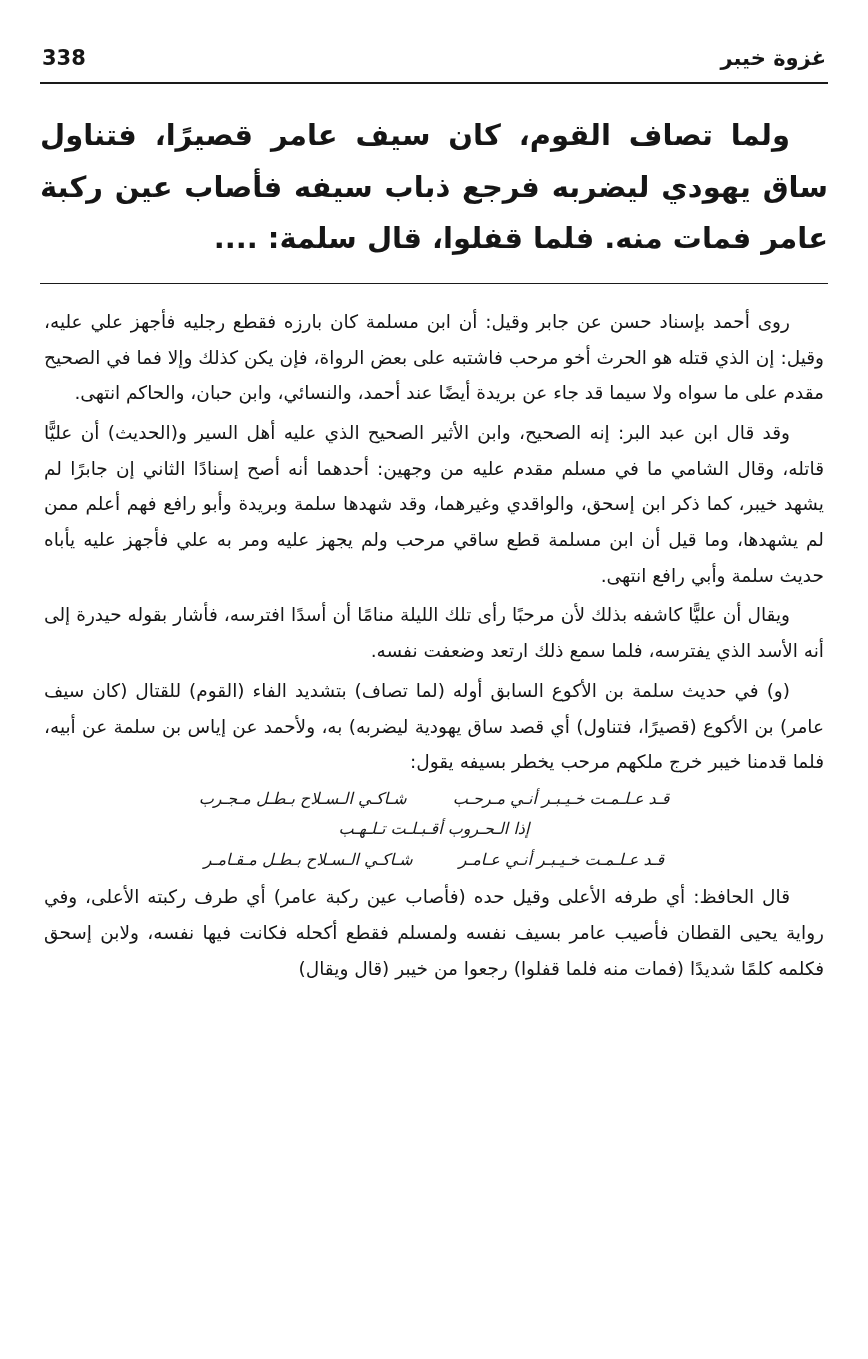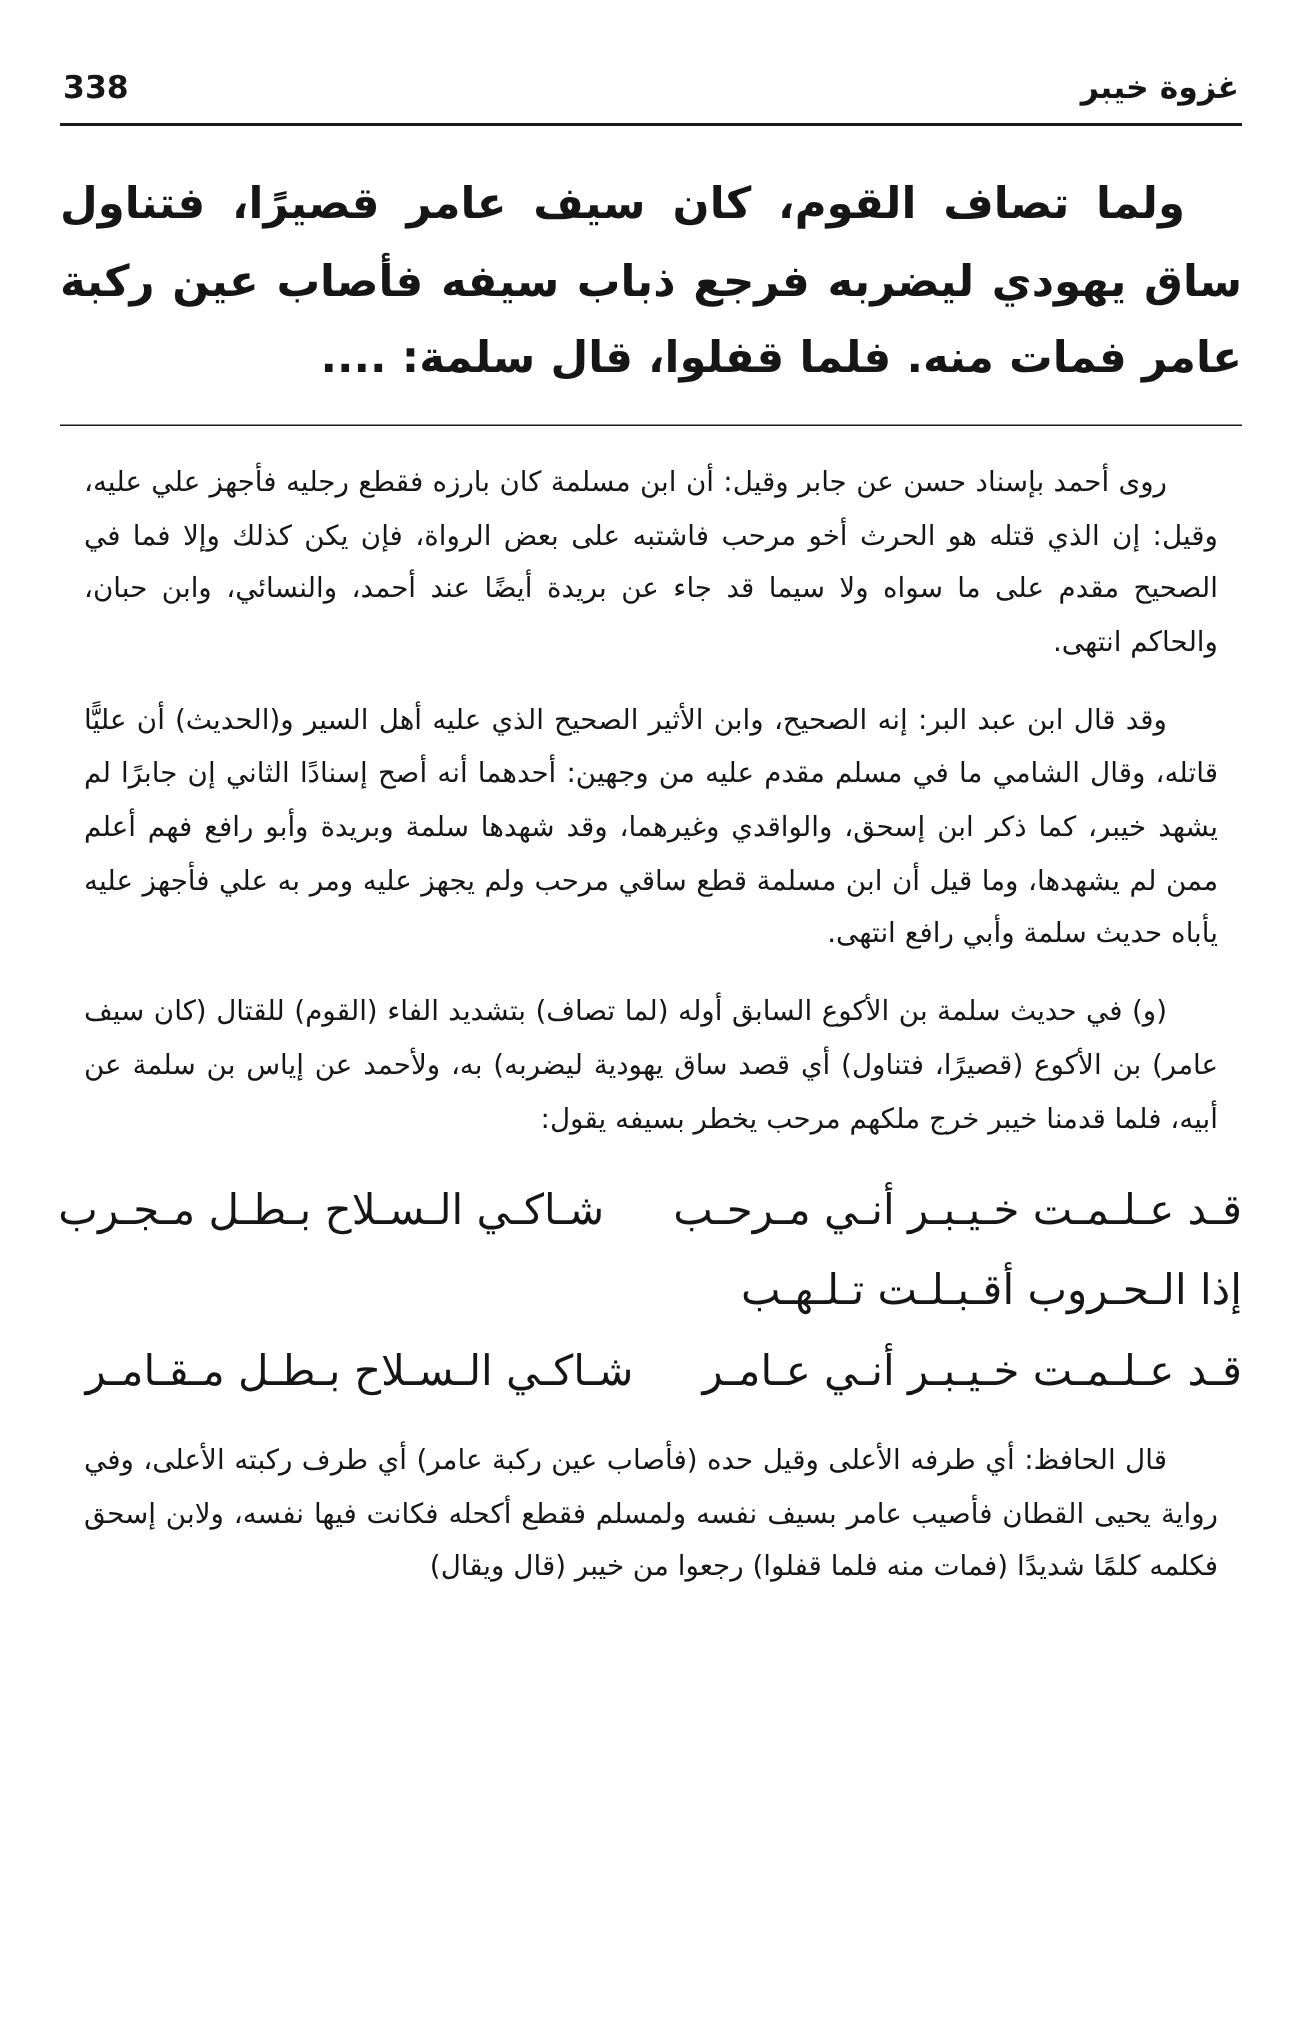--- a/index.html
+++ b/index.html
@@ -50,32 +50,34 @@
     border-top: 1.5px solid #1a1a1a;
     margin: 6px 0 20px 0;
   }
   
   .commentary {
     font-size: 18.5px;
     line-height: 1.93;
     text-align: justify;
   }
   .c-para {
-    margin: 16px;
+    margin: 4px;
   }
   .c-para.indent {
     text-indent: 34px;
   }
   .bold {
     font-weight: 400;
   }
   .verse {
-    font-size: 28px;
+    text-align: center;
+    font-size: 16px;
     line-height: 1.9;
     white-space: nowrap;
+    font-style: italic;
   }
   .verse .gap {
     display: inline-block;
     width: 46px;
   }
 </style>
 </head>
 <body>
 
 <div class="page">
@@ -87,20 +89,21 @@
 
   <hr class="header-rule">
 
   <p class="main-text">ولما تصاف القوم، كان سيف عامر قصيرًا، فتناول ساق يهودي ليضربه فرجع ذباب سيفه فأصاب عين ركبة عامر فمات منه. فلما قفلوا، قال سلمة: ....</p>
 
   <hr class="section-divider">
 
   <div class="commentary">
       <p class="c-para indent"><span>روى أحمد بإسناد حسن عن جابر وقيل: أن ابن مسلمة كان بارزه فقطع رجليه فأجهز علي عليه، وقيل: إن الذي قتله هو الحرث أخو مرحب فاشتبه على بعض الرواة، فإن يكن كذلك وإلا فما في الصحيح مقدم على ما سواه ولا سيما قد جاء عن بريدة أيضًا عند أحمد، والنسائي، وابن حبان، والحاكم انتهى.</span></p>
       <p class="c-para indent"><span>وقد قال ابن عبد البر: إنه الصحيح، وابن الأثير الصحيح الذي عليه أهل السير و</span><span class="bold">(الحديث)</span><span> أن عليًّا قاتله، وقال الشامي ما في مسلم مقدم عليه من وجهين: أحدهما أنه أصح إسنادًا الثاني إن جابرًا لم يشهد خيبر، كما ذكر ابن إسحق، والواقدي وغيرهما، وقد شهدها سلمة وبريدة وأبو رافع فهم أعلم ممن لم يشهدها، وما قيل أن ابن مسلمة قطع ساقي مرحب ولم يجهز عليه ومر به علي فأجهز عليه يأباه حديث سلمة وأبي رافع انتهى.</span></p>
+      <p class="c-para indent"><span>ويقال أن عليًّا كاشفه بذلك لأن مرحبًا رأى تلك الليلة منامًا أن أسدًا افترسه، فأشار بقوله حيدرة إلى أنه الأسد الذي يفترسه، فلما سمع ذلك ارتعد وضعفت نفسه.</span></p>
       <p class="c-para indent"><span class="bold">(و)</span><span> في حديث سلمة بن الأكوع السابق أوله </span><span class="bold">(لما تصاف)</span><span> بتشديد الفاء </span><span class="bold">(القوم)</span><span> للقتال </span><span class="bold">(كان سيف عامر)</span><span> بن الأكوع </span><span class="bold">(قصيرًا، فتناول)</span><span> أي قصد </span><span class="bold">ساق يهودية ليضربه)</span><span> به، ولأحمد عن إياس بن سلمة عن أبيه، فلما قدمنا خيبر خرج ملكهم مرحب يخطر بسيفه يقول:</span></p>
       <div class="verse"><span>قـد عـلـمـت خـيـبـر أنـي مـرحـب</span><span class="gap"></span><span>شـاكـي الـسـلاح بـطـل مـجـرب</span></div>
       <div class="verse"><span>إذا الـحـروب أقـبـلـت تـلـهـب</span></div>
       <div class="verse"><span>قـد عـلـمـت خـيـبـر أنـي عـامـر</span><span class="gap"></span><span>شـاكـي الـسـلاح بـطـل مـقـامـر</span></div>
       <p class="c-para indent"><span>قال الحافظ: أي طرفه الأعلى وقيل حده </span><span class="bold">(فأصاب عين ركبة عامر)</span><span> أي طرف ركبته الأعلى، وفي رواية يحيى القطان فأصيب عامر بسيف نفسه ولمسلم فقطع أكحله فكانت فيها نفسه، ولابن إسحق فكلمه كلمًا شديدًا </span><span class="bold">(فمات منه فلما قفلوا)</span><span> رجعوا من خيبر </span><span class="bold">(قال ويقال)</span></p>
     </div>
 
 </div>
 
 </body></html>

